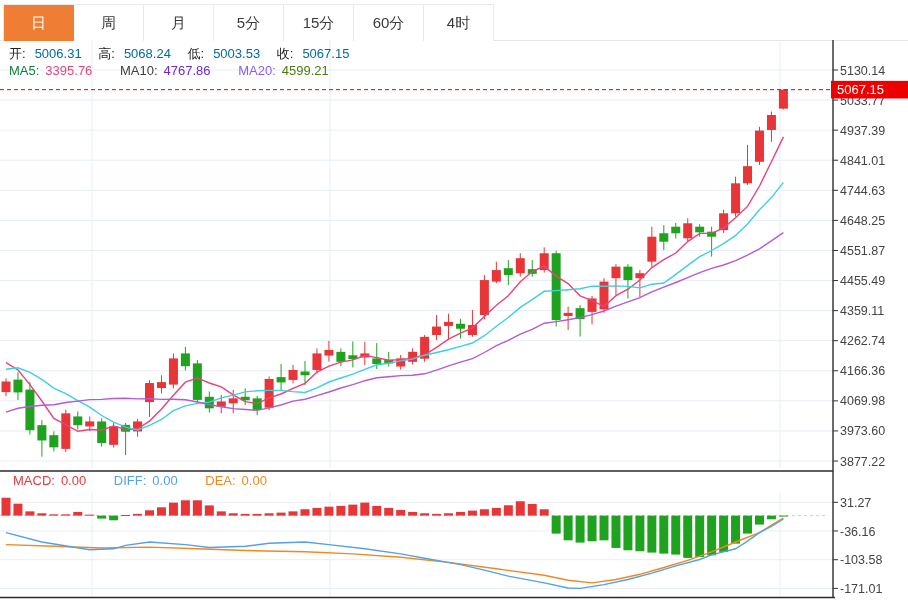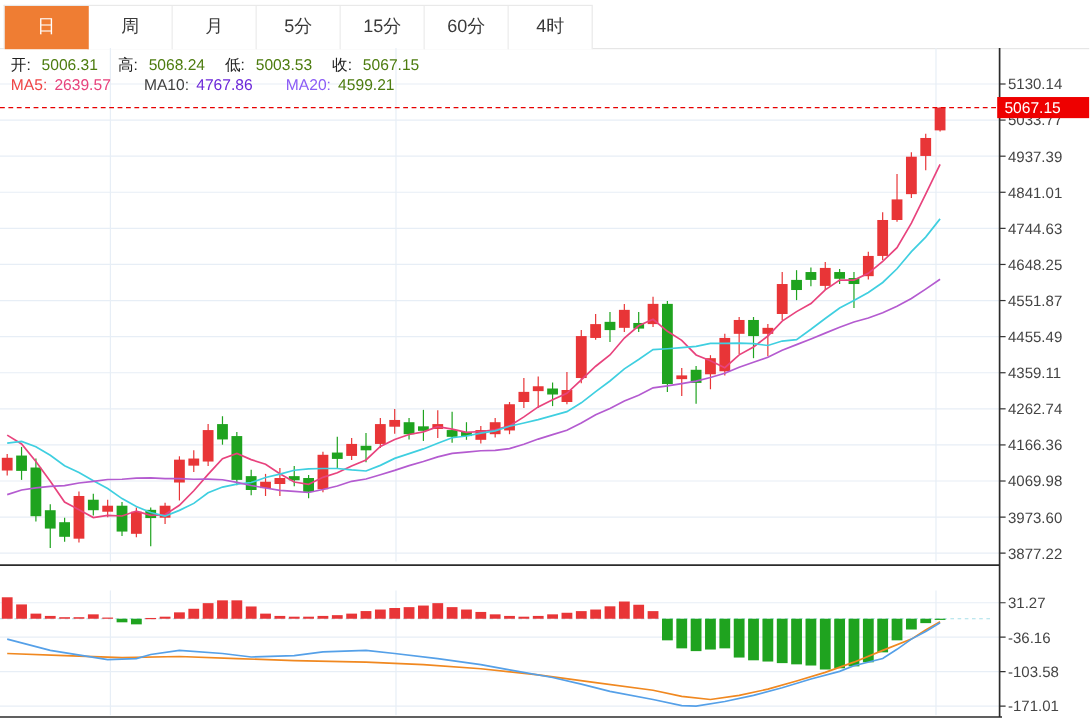--- a/index.html
+++ b/index.html
@@ -8,21 +8,21 @@
   #tabbar{position:absolute;top:0;left:0;width:908px;height:40px;background:#fff;border-bottom:1px solid #e6e6e6;}
   #tabs{position:absolute;top:4px;left:3px;height:36px;display:flex;border-left:1px solid #e9e9e9;border-top:1px solid #e9e9e9;}
   .tab{width:70px;height:36px;line-height:36px;text-align:center;font-size:15px;color:#3a3a3a;
        border-right:1px solid #e9e9e9;cursor:pointer;box-sizing:border-box;background:#fff;}
   .tab.active{background:#ef7d33;color:#fff;border-right-color:#ef7d33;}
   
   .inforow{position:absolute;left:9px;white-space:nowrap;font-size:13px;z-index:5;}
   #ohlc-row{top:45px;}
   #ma-row{top:63px;}
   #ohlc-row .lbl{color:#222;}
-  #ohlc-row .val{color:#4d7c0f;margin-right:13px;padding-left:9px;}
+  #ohlc-row .val{color:#0369a1;margin-right:13px;padding-left:9px;}
   #ma-row span{margin-right:6px;}
   #macd-row{top:473px;left:13px;font-size:13px;}
   #macd-row span{margin-right:6px;}
   .gap{display:inline-block;width:12px;}
   svg{position:absolute;top:0;left:0;}
   svg text{font-family:"Liberation Sans",sans-serif;}
 </style>
 </head>
 <body>
 
@@ -41,25 +41,30 @@
   </div>
 
   <div id="ohlc-row" class="inforow">
     <span class="lbl">开:</span><span class="val">5006.31</span>
     <span class="lbl">高:</span><span class="val">5068.24</span>
     <span class="lbl">低:</span><span class="val">5003.53</span>
     <span class="lbl">收:</span><span class="val">5067.15</span>
   </div>
 
   <div id="ma-row" class="inforow">
-    <span style="color: #ef4444;">MA5:</span><span style="color: rgb(232, 67, 125);">2639.57</span><span class="gap"></span>
+    <span style="color: #15803d;">MA5:</span><span style="color: rgb(232, 67, 125);">3395.76</span><span class="gap"></span>
     <span style="color: #404040;">MA10:</span><span style="color: #6d28d9;">4767.86</span><span class="gap"></span>
     <span style="color: #8b5cf6;">MA20:</span><span style="color: #4d7c0f;">4599.21</span>
   </div>
 
+  <div id="macd-row" class="inforow">
+    <span style="color: rgb(226, 59, 59);">MACD:</span><span style="color: rgb(226, 59, 59);">0.00</span><span class="gap"></span>
+    <span style="color: rgb(85, 160, 232);">DIFF:</span><span style="color: rgb(85, 160, 232);">0.00</span><span class="gap"></span>
+    <span style="color: rgb(240, 136, 32);">DEA:</span><span style="color: rgb(240, 136, 32);">0.00</span>
+  </div>
 
   <svg id="chart" width="908" height="602" viewBox="0 0 908 602">
       <g>
         <line x1="0" y1="70" x2="833" y2="70" stroke="#e7eef6" stroke-width="1"></line>
         <line x1="0" y1="100.07428247613569" x2="833" y2="100.07428247613569" stroke="#e7eef6" stroke-width="1"></line>
         <line x1="0" y1="130.15168566229286" x2="833" y2="130.15168566229286" stroke="#e7eef6" stroke-width="1"></line>
         <line x1="0" y1="160.22908884845003" x2="833" y2="160.22908884845003" stroke="#e7eef6" stroke-width="1"></line>
         <line x1="0" y1="190.30649203460717" x2="833" y2="190.30649203460717" stroke="#e7eef6" stroke-width="1"></line>
         <line x1="0" y1="220.38389522076434" x2="833" y2="220.38389522076434" stroke="#e7eef6" stroke-width="1"></line>
         <line x1="0" y1="250.46129840692151" x2="833" y2="250.46129840692151" stroke="#e7eef6" stroke-width="1"></line>

